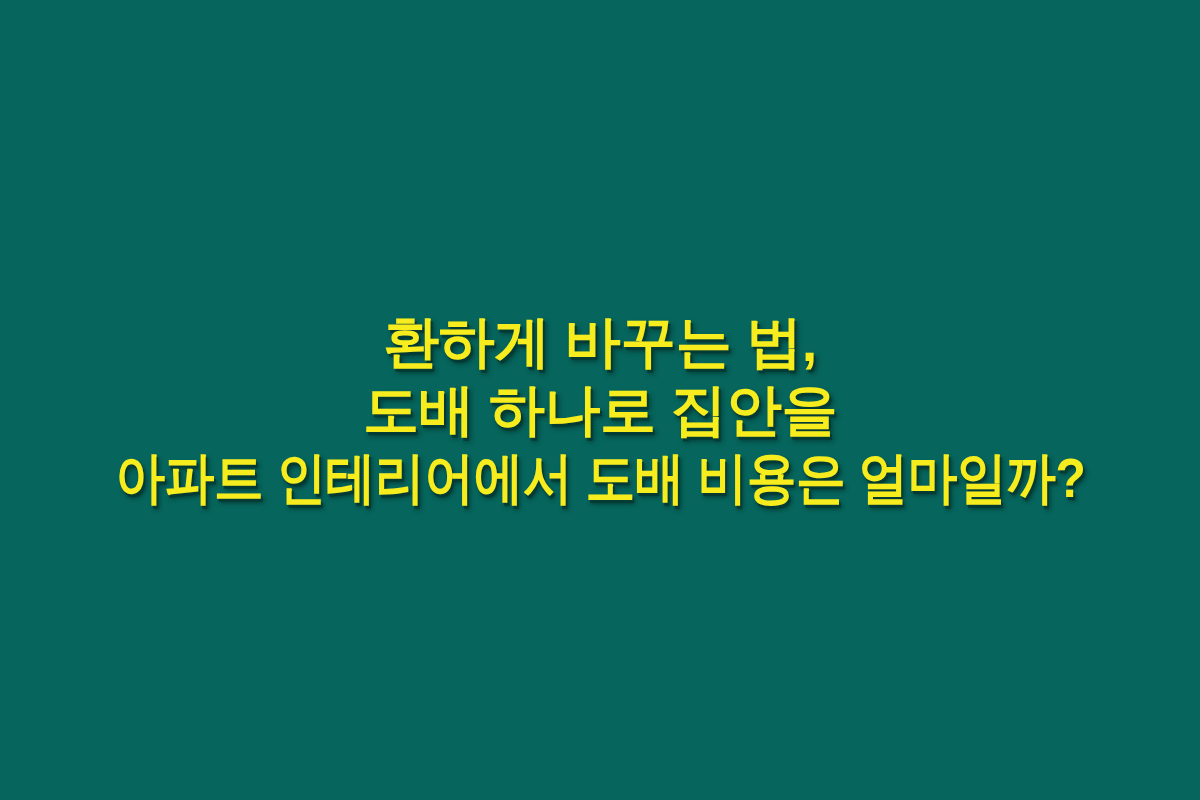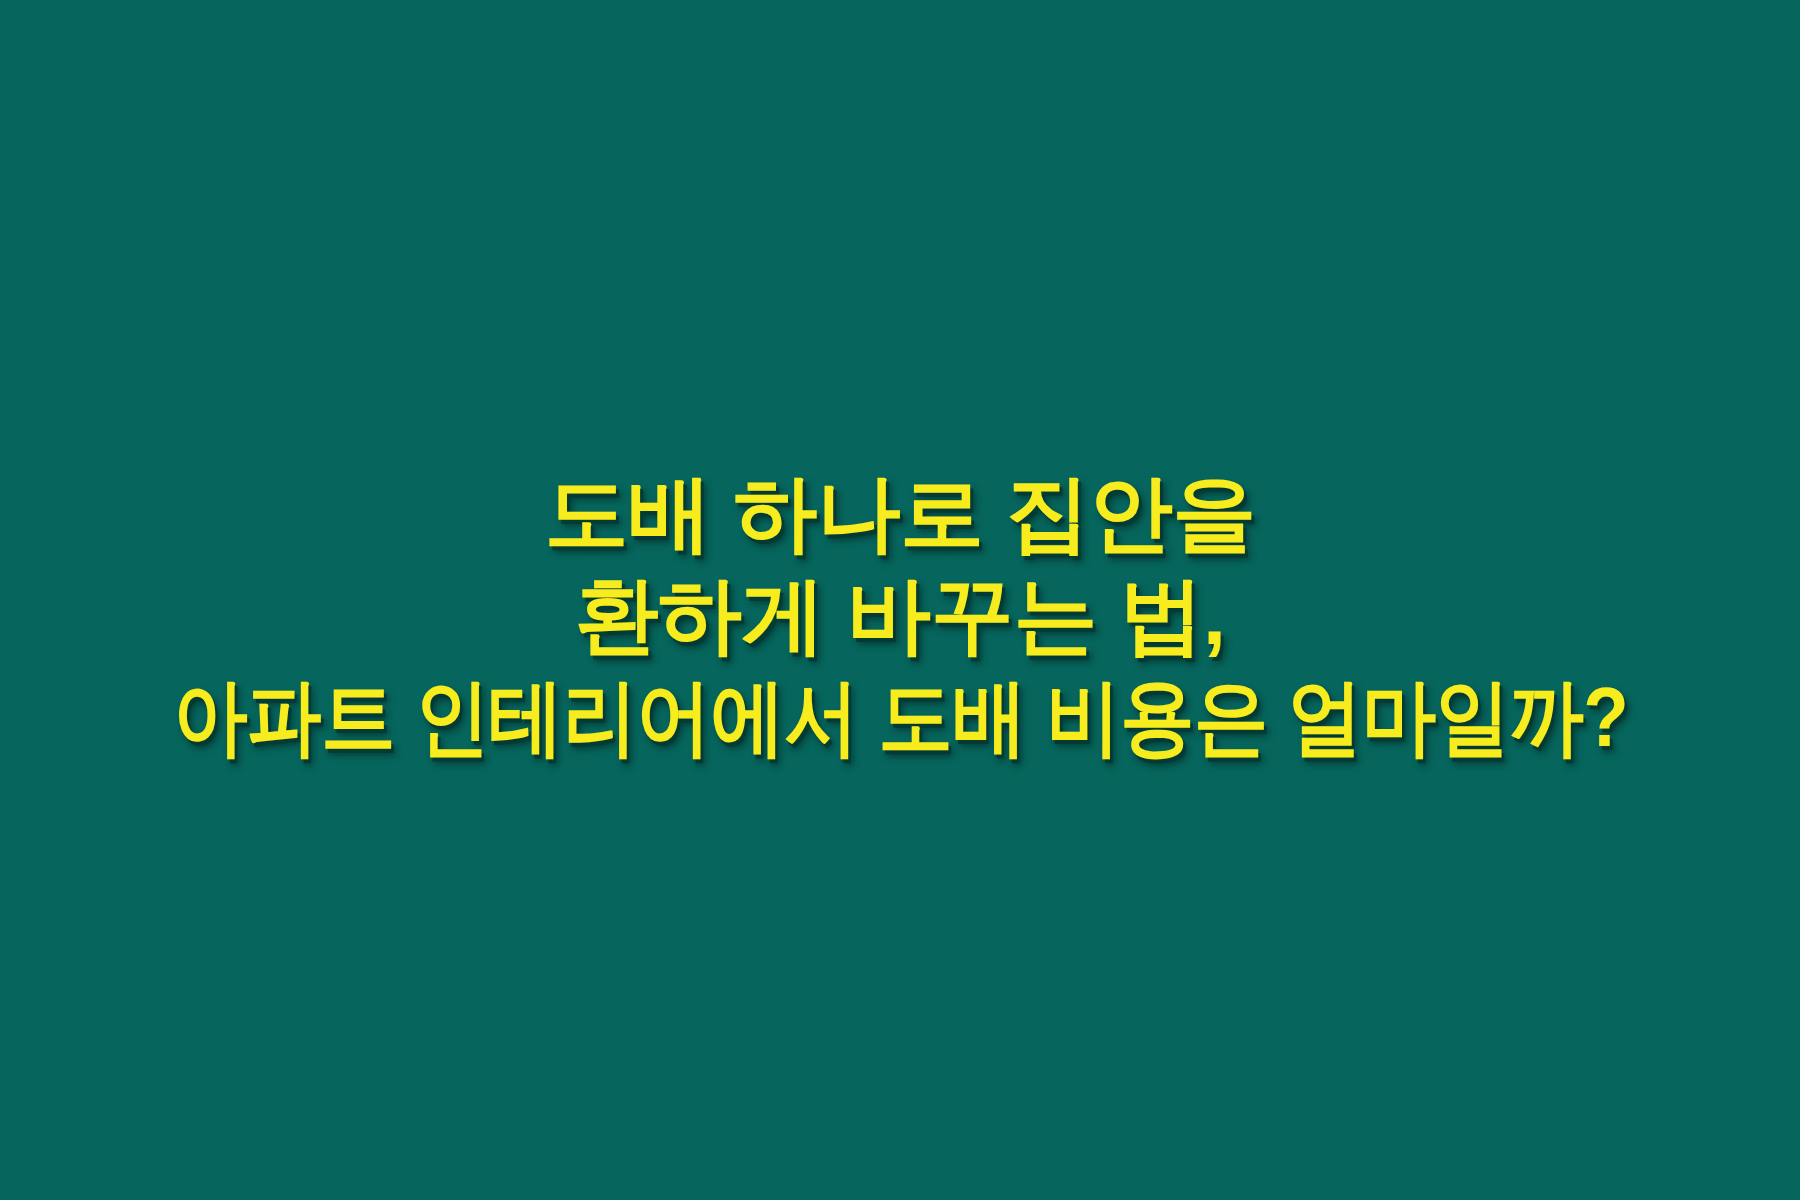--- a/index.html
+++ b/index.html
@@ -54,17 +54,17 @@
   
   #headline .line-wide {
     transform: scaleX(1.0);
   }
 </style>
 </head>
 <body>
 
 <div id="banner" style="background-color: rgb(6, 101, 92);">
   <div id="headline" style="color: rgb(247, 236, 30); text-shadow: rgb(3, 58, 52) 2px 3px 0px, rgb(3, 58, 52) 3px 4px 5px;">
+    <span class="line">환하게 바꾸는 법,</span>
     <span class="line">도배 하나로 집안을</span>
-    <span class="line">환하게 바꾸는 법,</span>
     <span class="line line-wide" style="display: inline-block; transform-origin: center center; transform: scaleX(0.8875);">아파트 인테리어에서 도배 비용은 얼마일까?</span>
   </div>
 </div>
 
 </body></html>

